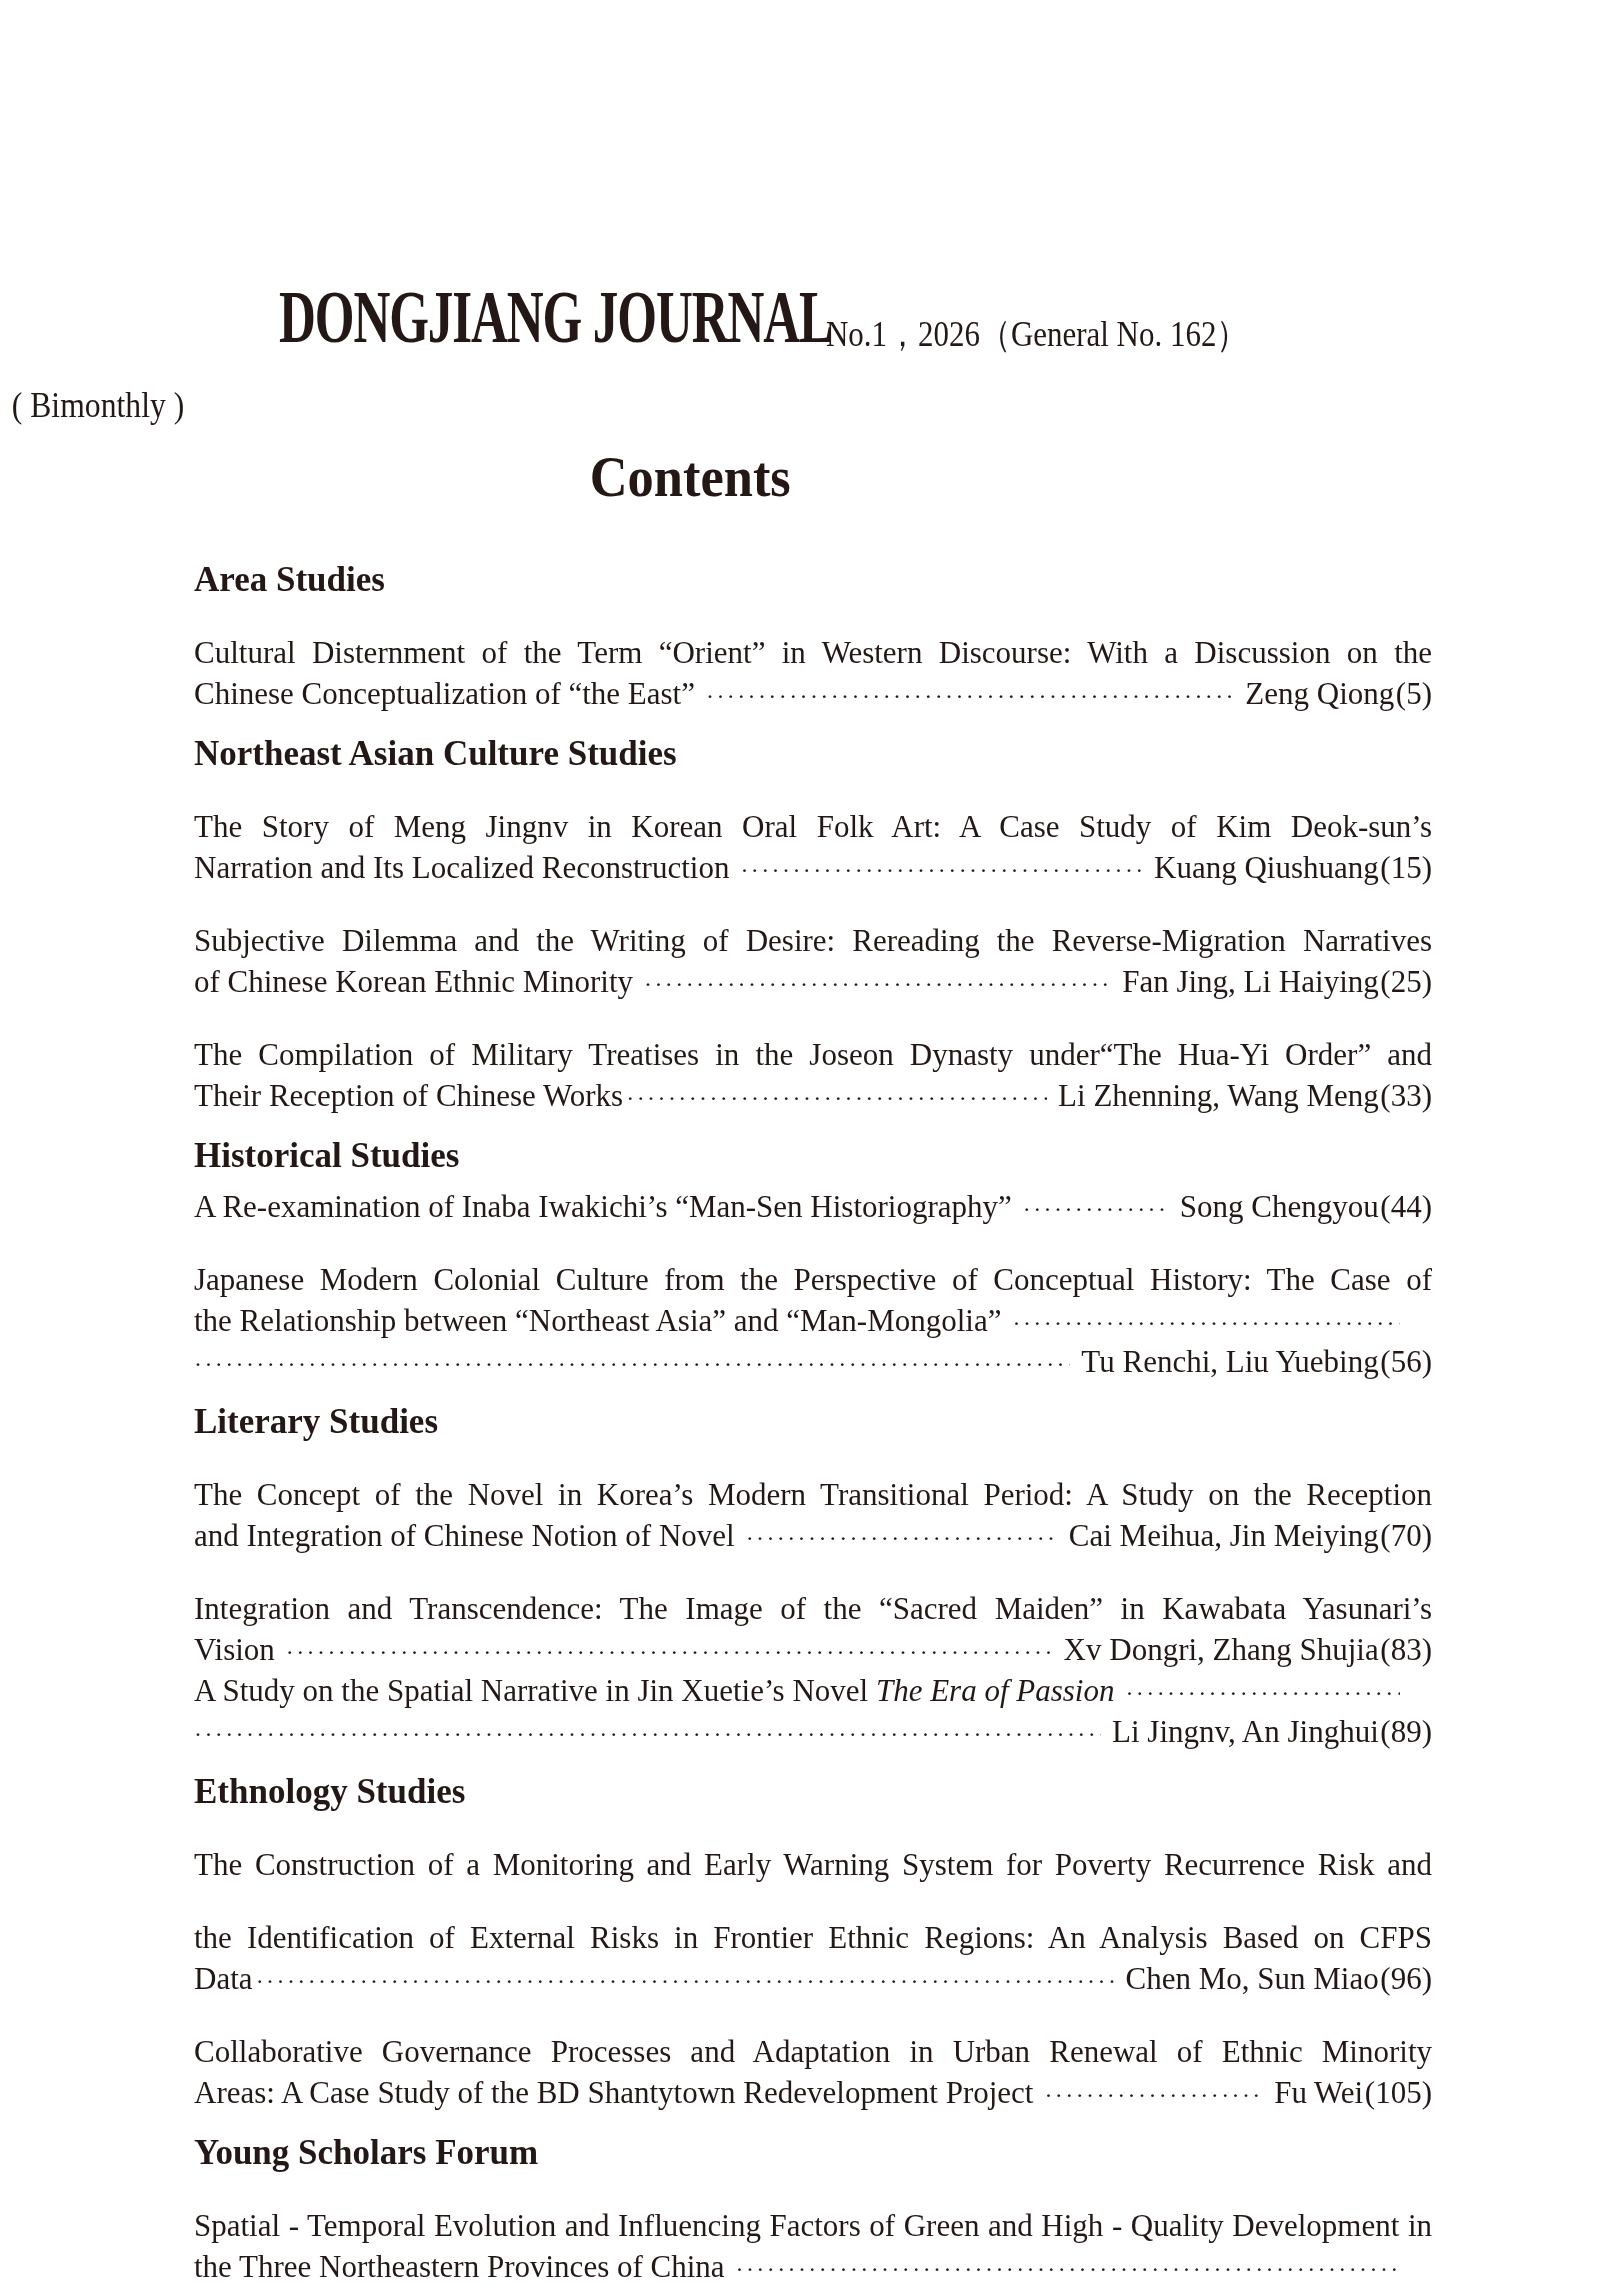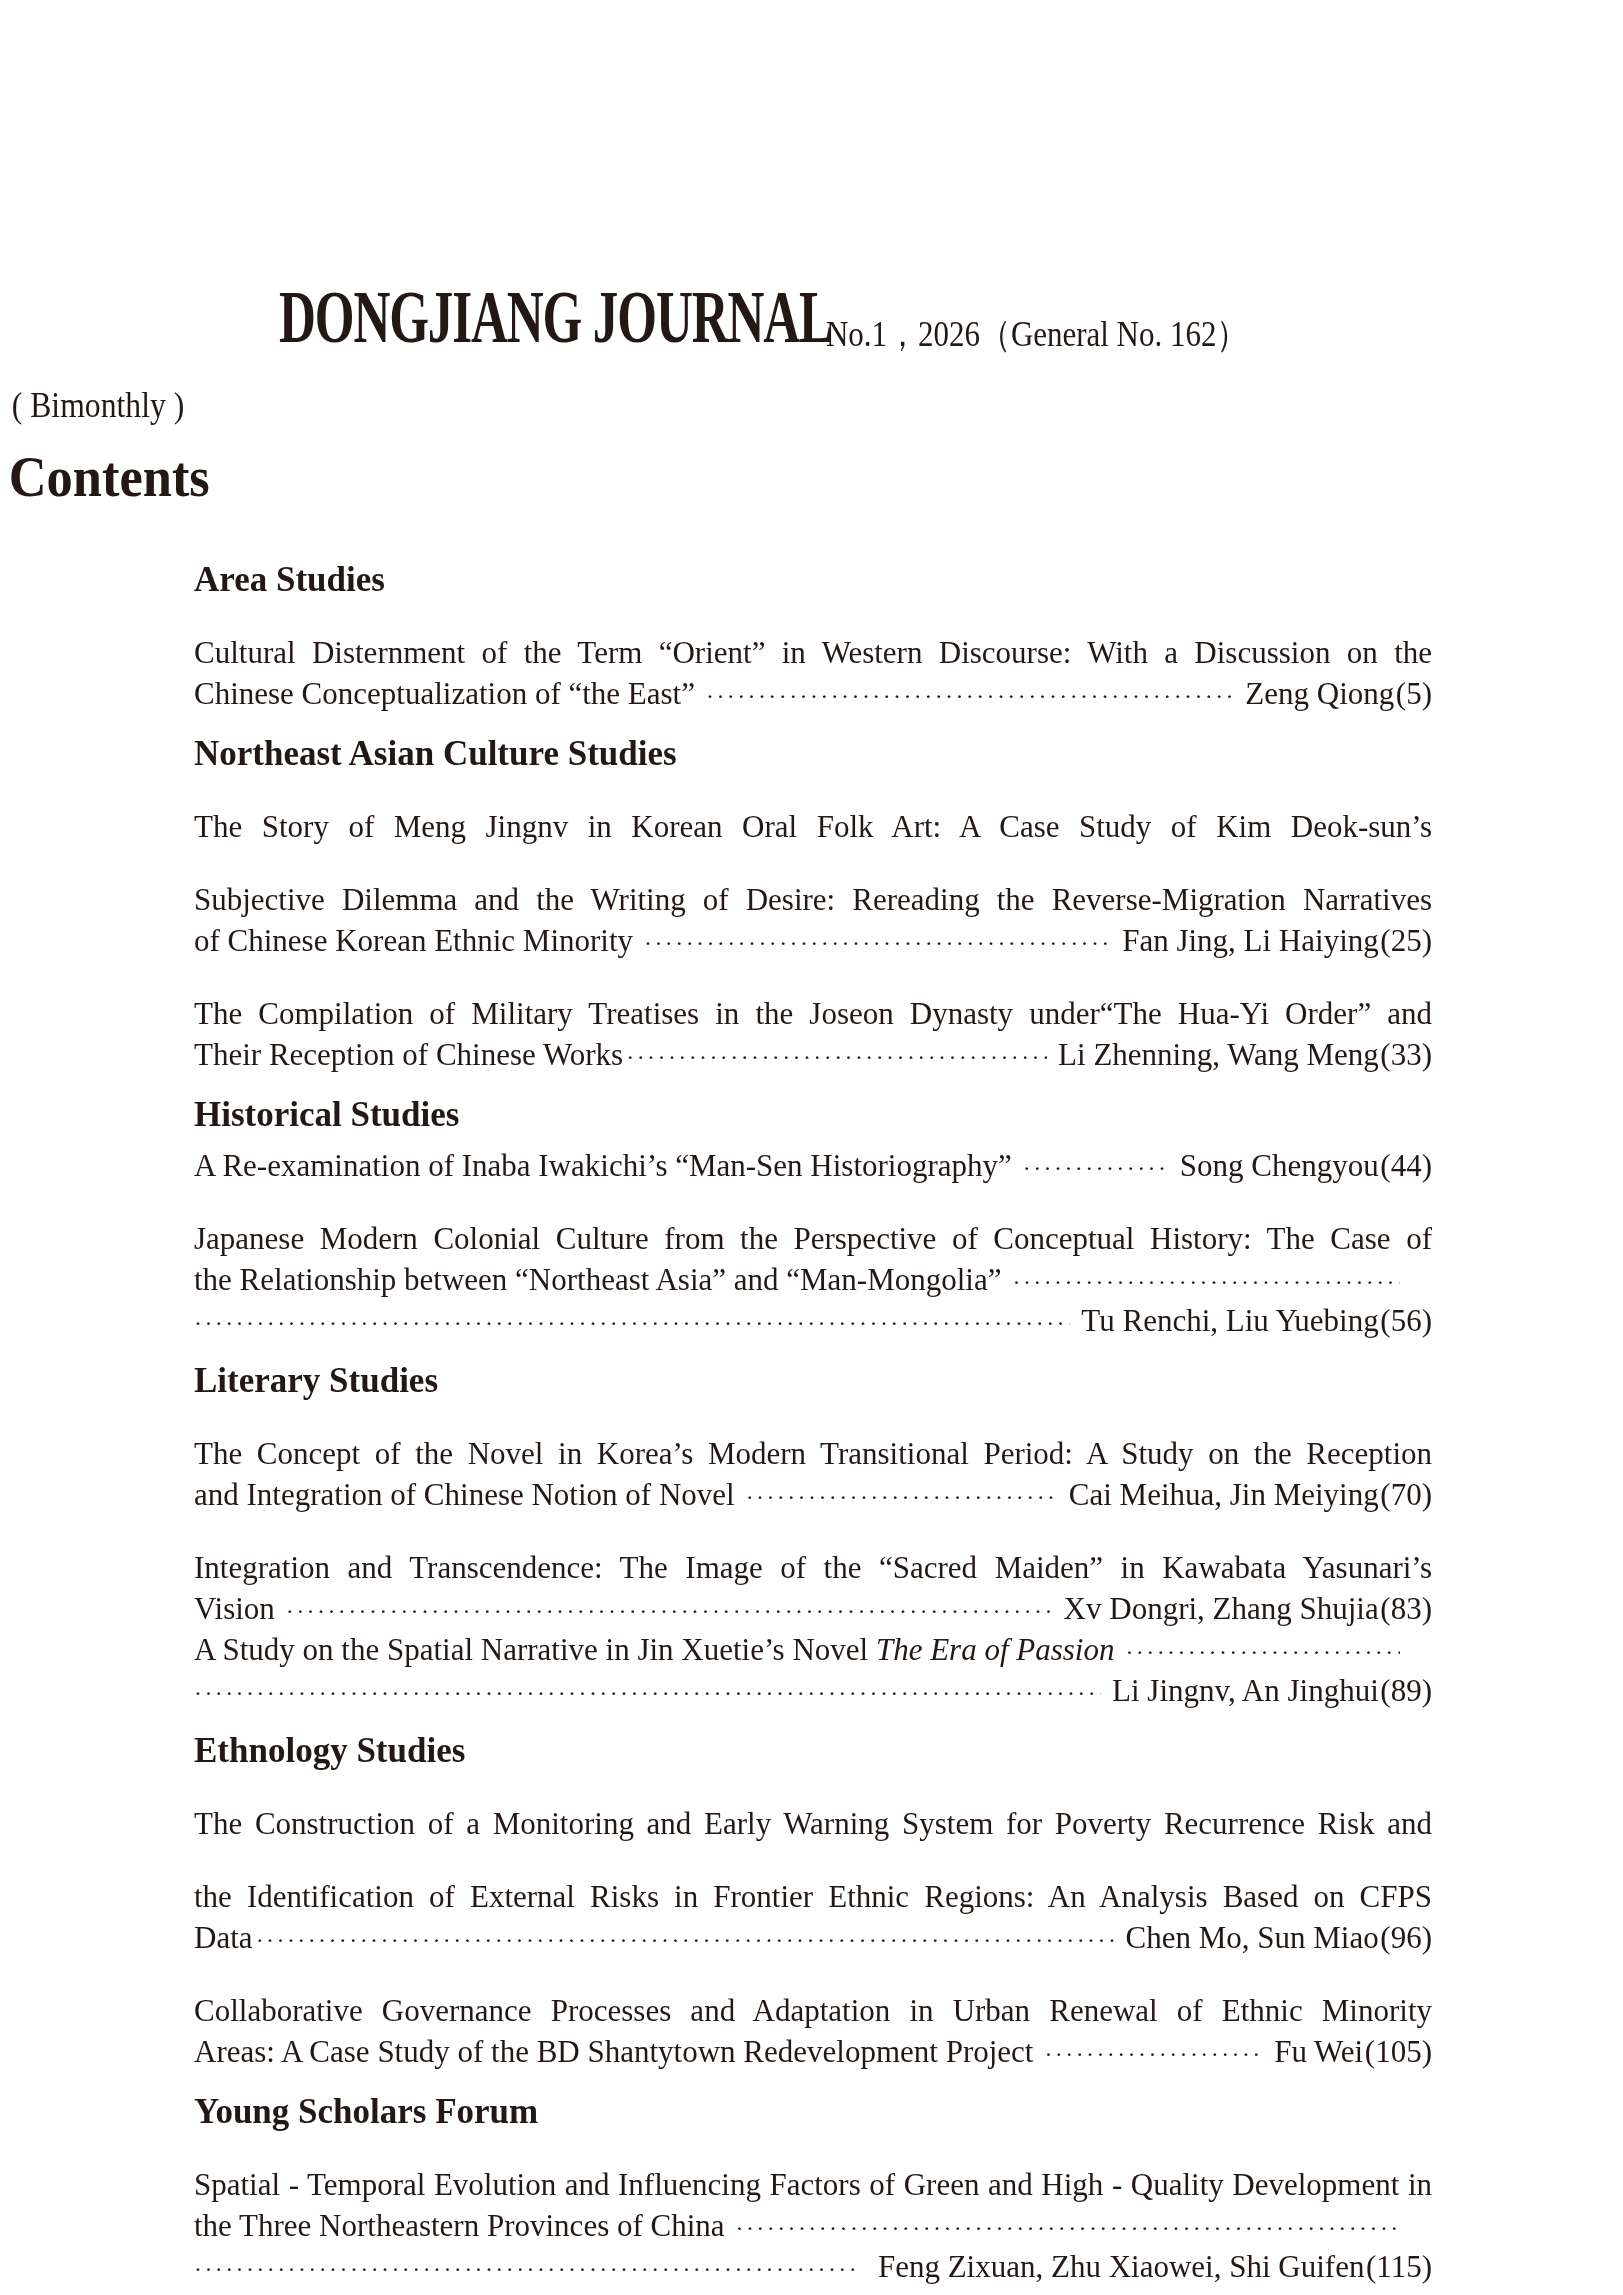--- a/index.html
+++ b/index.html
@@ -30,21 +30,21 @@
     transform-origin: left bottom;
     white-space: nowrap;
     line-height: 1;
   }
   .bimonthly {
     position: absolute; left: 0; width: 1623px; top: 387px; 
     font-size: 36px; line-height: 1;
   }
   .bimonthly span.inner { display: inline-block; transform: scaleX(0.88); }
   .contents-title {
-    position: absolute; left: 0; width: 1380px; top: 448px; text-align: left;
+    position: absolute; left: 0; width: 1380px; top: 448px; text-align: center;
     font-size: 57px; font-weight: bold; line-height: 1;
   }
   .contents-title span.inner { display: inline-block; transform: scaleX(0.92); }
 
   .toc {
     position: absolute; left: 194px; top: 559px; width: 1238px;
   }
   .section { margin: 0; }
   .section-heading {
     font-weight: bold; font-size: 35px; line-height: 41px;
@@ -97,20 +97,26 @@
         <span class="author">Zeng Qiong</span>
         <span class="page">5</span>
       </div>
     </div>
   </div>
 
   <div class="section">
     <div class="section-heading">Northeast Asian Culture Studies</div>
     <div class="entry">
       <div class="line justified">The Story of Meng Jingnv in Korean Oral Folk Art: A Case Study of Kim Deok-sun’s</div>
+      <div class="line">
+        <span class="title-text">Narration and Its Localized Reconstruction</span>
+        <span class="leader"></span>
+        <span class="author">Kuang Qiushuang</span>
+        <span class="page">15</span>
+      </div>
     </div>
     <div class="entry">
       <div class="line justified">Subjective Dilemma and the Writing of Desire: Rereading the Reverse-Migration Narratives</div>
       <div class="line">
         <span class="title-text">of Chinese Korean Ethnic Minority</span>
         <span class="leader"></span>
         <span class="author">Fan Jing, Li Haiying</span>
         <span class="page">25</span>
       </div>
     </div>

